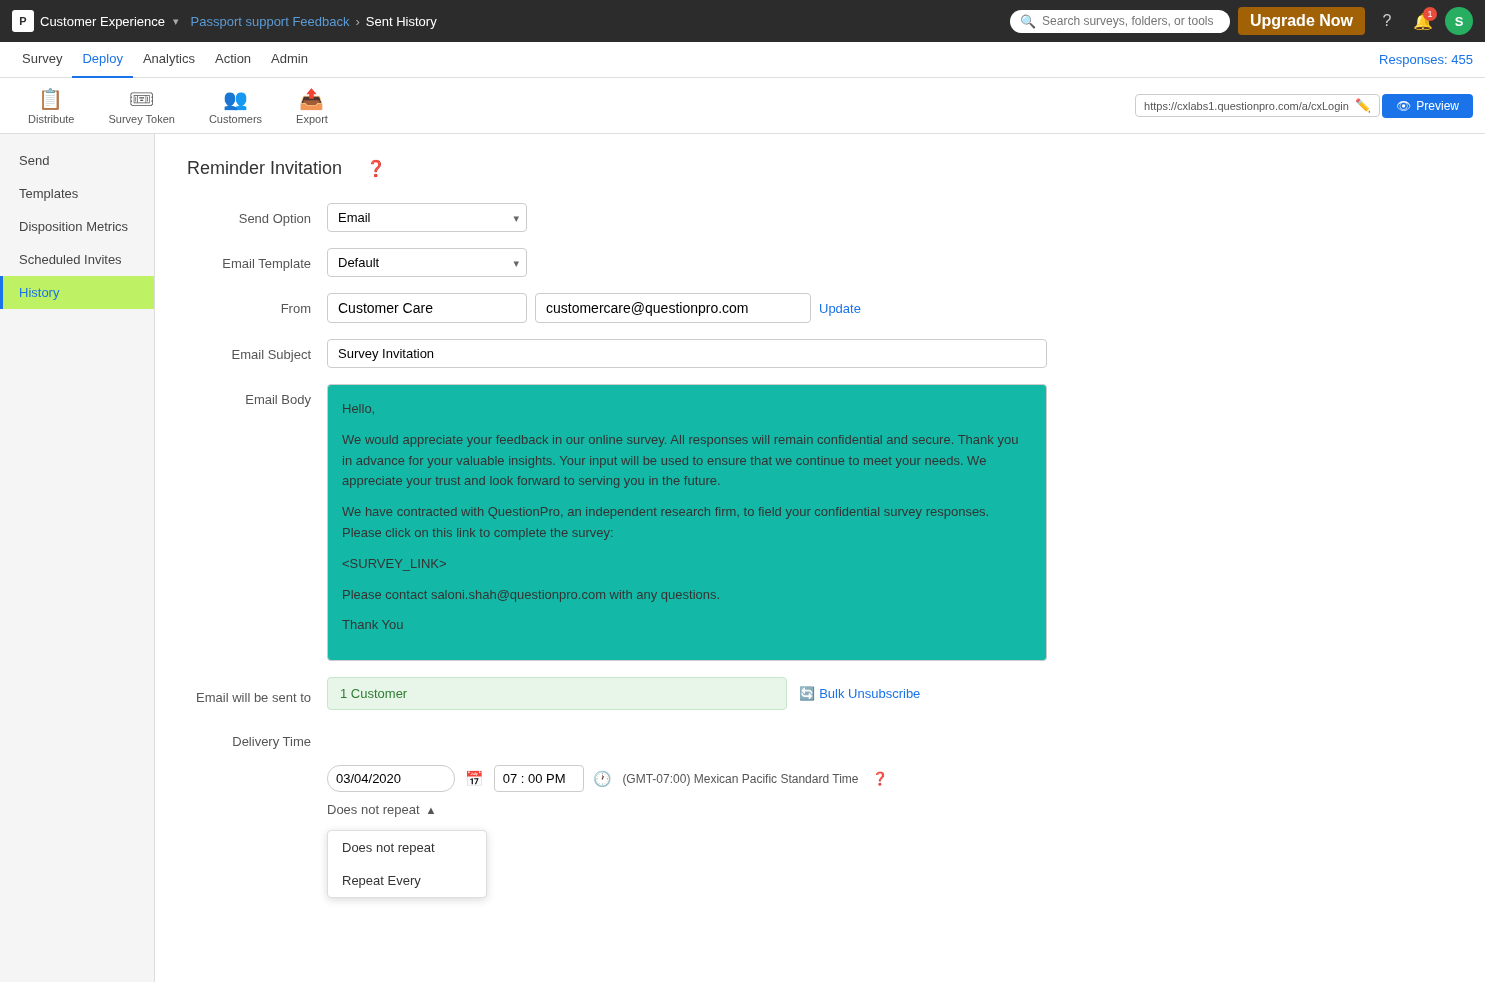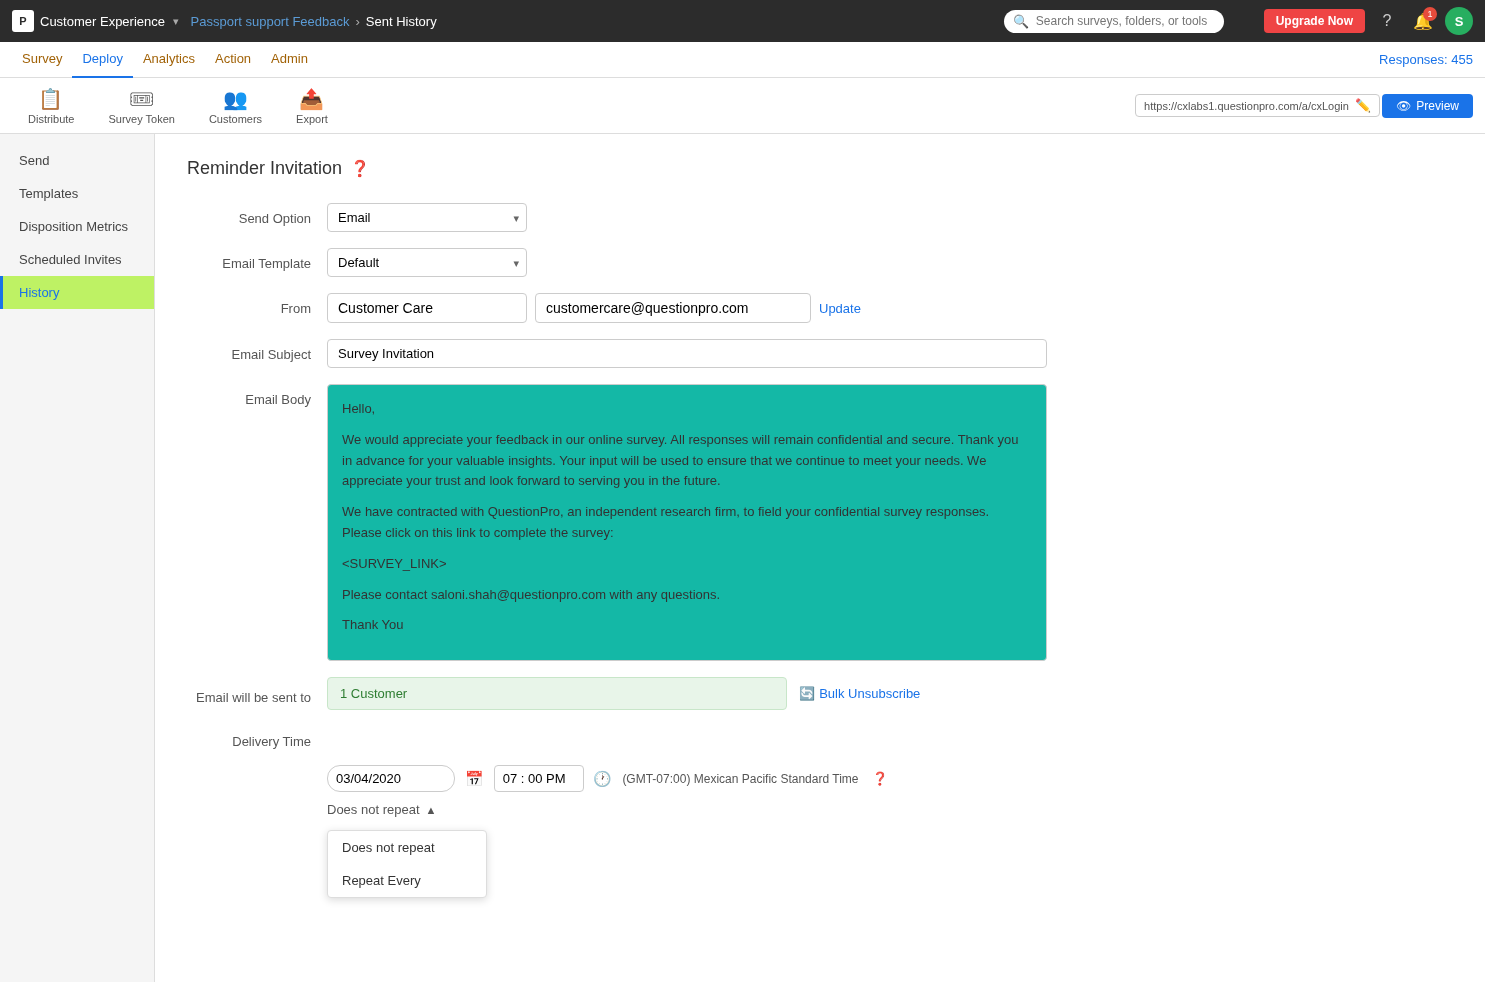--- a/index.html
+++ b/index.html
@@ -24,38 +24,38 @@
     .brand-chevron { color: #aaa; font-size: 11px; margin-left: 2px; }
     .breadcrumb { display: flex; align-items: center; gap: 6px; color: #5b9bd5; flex: 1; font-size: 13px; }
     .breadcrumb .sep { color: #aaa; }
     .breadcrumb .current { color: #fff; }
     .top-right { display: flex; align-items: center; gap: 8px; }
     .search-box {
       background: #fff; border-radius: 16px; display: flex; align-items: center; padding: 4px 10px; gap: 6px; width: 220px;
     }
     .search-box input { border: none; outline: none; font-size: 12px; color: #555; width: 100%; background: transparent; }
     .btn-upgrade {
-      background: #ef4444; color: #fff; border: none; border-radius: 4px; padding: 5px 12px; font-size: 12px; font-weight: 600; cursor: pointer; margin-left: 32px;
+      background: #a16207; color: #fff; border: none; border-radius: 4px; padding: 5px 12px; font-size: 16px; font-weight: 600; cursor: pointer;
     }
     .icon-btn {
       background: none; border: none; color: #ccc; cursor: pointer; font-size: 16px; width: 28px; height: 28px; display: flex; align-items: center; justify-content: center; border-radius: 50%; position: relative;
     }
     .icon-btn .badge {
       position: absolute; top: 0; right: 0; background: #e74c3c; color: #fff; border-radius: 50%; width: 14px; height: 14px; font-size: 9px; display: flex; align-items: center; justify-content: center;
     }
     .avatar-btn {
       width: 28px; height: 28px; background: #27ae60; border-radius: 50%; display: flex; align-items: center; justify-content: center; color: #fff; font-weight: bold; font-size: 13px; cursor: pointer; border: none;
     }
 
     
     .sec-nav {
       background: #fff; border-bottom: 1px solid #ddd; display: flex; align-items: center; padding: 0 12px; height: 36px;
     }
     .sec-nav a {
-      color: #a16207; text-decoration: none; padding: 0 10px; height: 36px; display: flex; align-items: center; font-size: 13px; border-bottom: 2px solid transparent;
+      color: #404040; text-decoration: none; padding: 0 10px; height: 36px; display: flex; align-items: center; font-size: 13px; border-bottom: 2px solid transparent;
     }
     .sec-nav a.active { color: #1a73e8; border-bottom-color: #1a73e8; font-weight: 500; }
     .responses-count { margin-left: auto; color: #1a73e8; font-size: 13px; }
 
     
     .toolbar {
       background: #fff; border-bottom: 1px solid #ddd; display: flex; align-items: center; padding: 6px 12px; gap: 2px; height: 56px;
     }
     .toolbar-btn {
       display: flex; flex-direction: column; align-items: center; gap: 2px; padding: 4px 16px; cursor: pointer; border: none; background: none; color: #555; font-size: 11px; border-radius: 4px;
@@ -82,21 +82,21 @@
       padding: 9px 16px; cursor: pointer; color: #444; font-size: 13px; border-left: 3px solid transparent;
     }
     .sidebar-item.active { background: #bef264; color: #1a73e8; border-left-color: #1a73e8; font-weight: 500; }
 
     
     .main-content {
       flex: 1; overflow-y: auto; padding: 24px 32px; background: #fff;
     }
 
     .page-title {
-      font-size: 18px; font-weight: 500; color: #333; margin-bottom: 24px; display: flex; align-items: center; gap: 8px;
+      font-size: 18px; font-weight: 500; color: #333; margin-bottom: 24px; display: flex; align-items: center; gap: 24px;
     }
     .help-icon { color: #1a73e8; cursor: pointer; font-size: 16px; }
 
     
     .form-row {
       display: flex; align-items: flex-start; margin-bottom: 16px; gap: 0;
     }
     .form-label {
       width: 140px; flex-shrink: 0; font-size: 13px; color: #555; padding-top: 8px; text-align: right; padding-right: 16px;
     }

